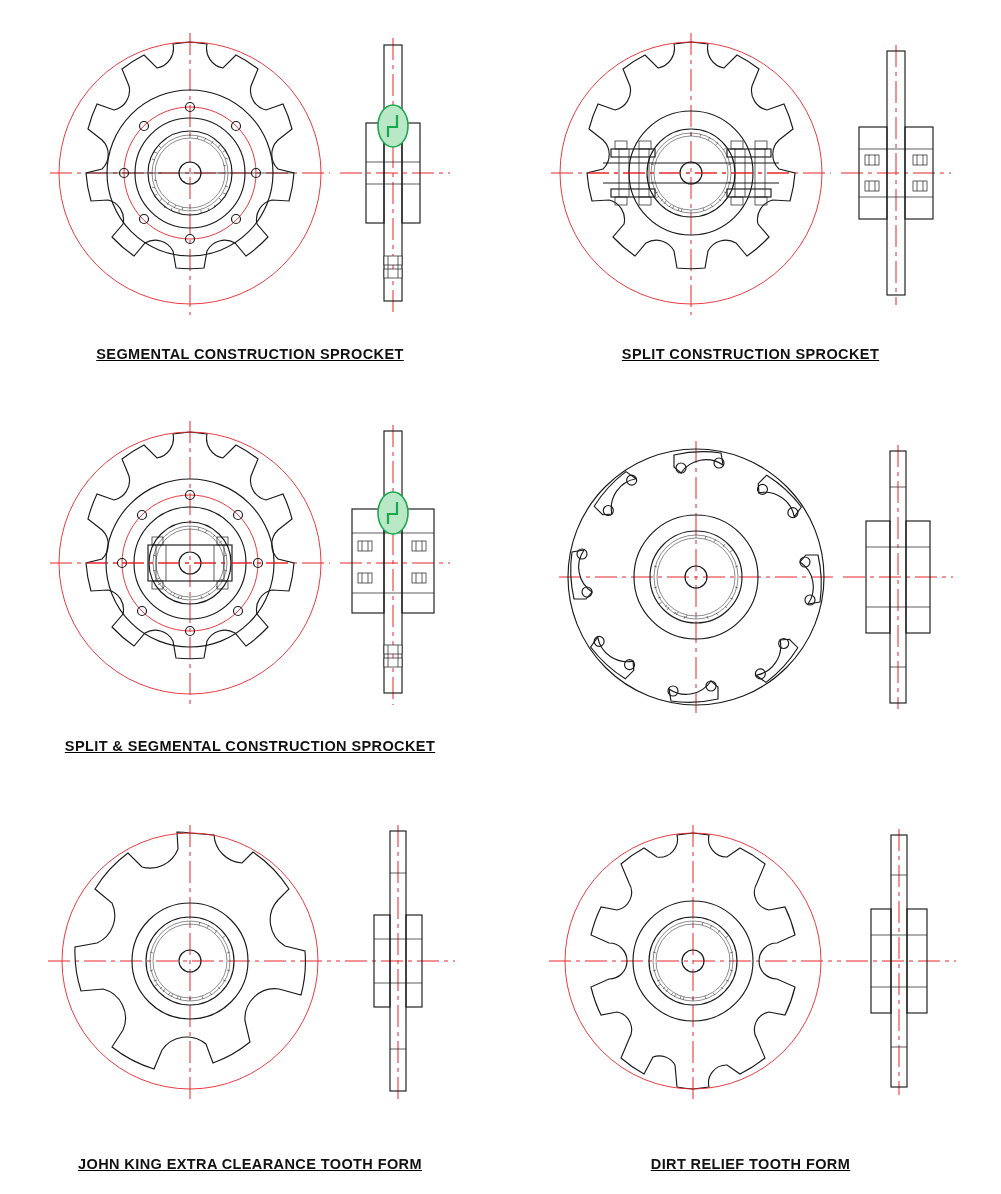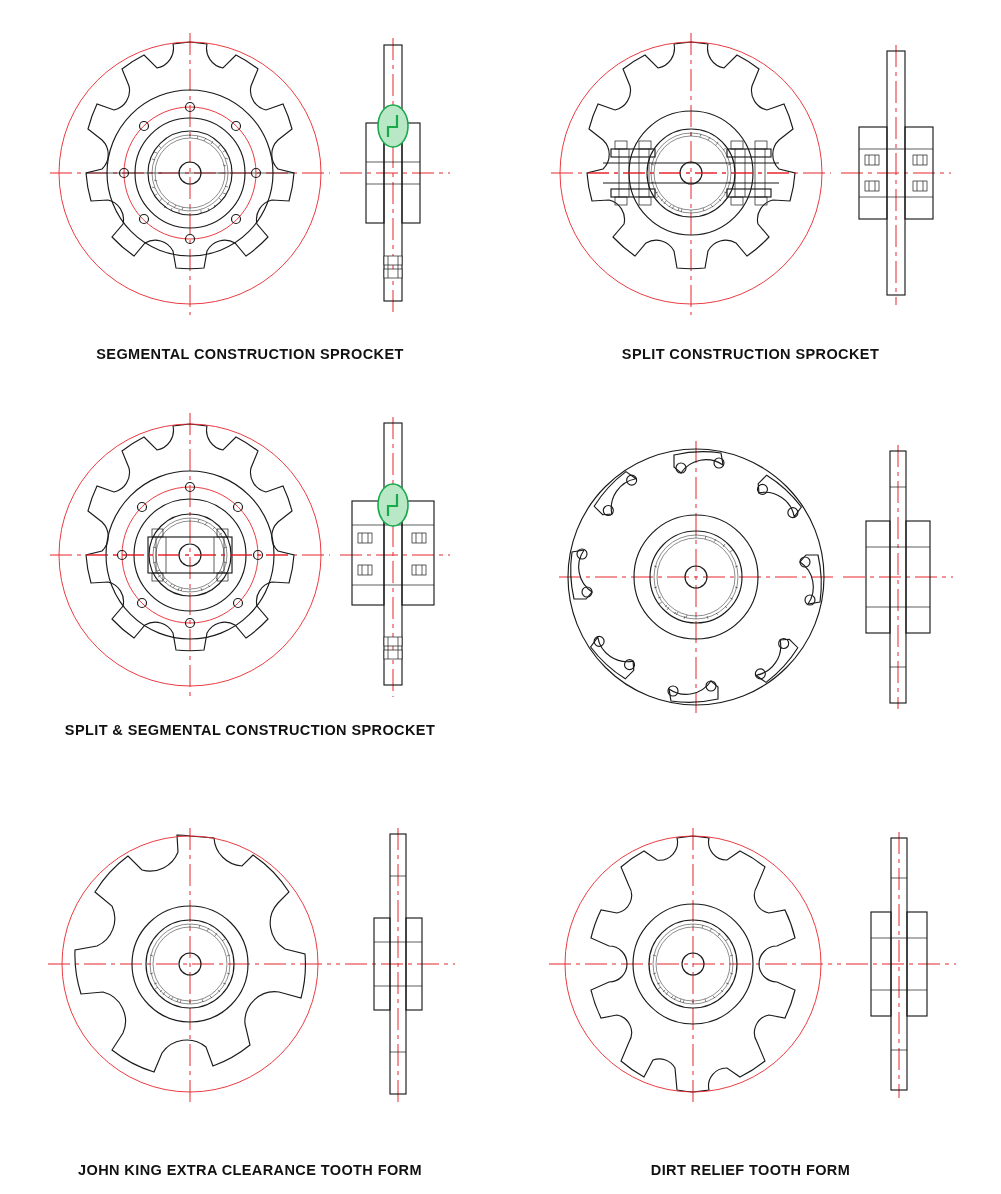--- a/index.html
+++ b/index.html
@@ -11,20 +11,21 @@
     width: 1001px;
     height: 1194px;
     font-family: "Liberation Sans", sans-serif;
     overflow: hidden;
   }
   .sheet {
     position: relative;
     width: 1001px;
     height: 1194px;
     background: #ffffff;
+    text-decoration: underline;
   }
   .grid {
     display: grid;
     grid-template-columns: 500px 501px;
     grid-template-rows: 388px 378px 428px;
     width: 1001px;
     height: 1194px;
   }
   .cell {
     position: relative;
@@ -45,22 +46,22 @@
     font-family: "Liberation Sans", sans-serif;
     font-weight: bold;
     font-size: 14.5px;
     letter-spacing: 0.4px;
     color: #111111;
     text-align: center;
     text-transform: uppercase;
     white-space: nowrap;
   }
   .cap-r1 { margin-bottom: 26px; }
-  .cap-r2 { margin-bottom: 28px; }
-  .cap-r3 { margin-bottom: 16px; }
+  .cap-r2 { margin-bottom: 12px; }
+  .cap-r3 { margin-bottom: 22px; }
   svg { display: block; }
   .cl { stroke: #e8262d; stroke-width: 1; fill: none; }
   .clthin { stroke: #e8262d; stroke-width: 0.9; fill: none; }
   .ln { stroke: #1a1a1a; stroke-width: 1.15; fill: none; }
   .lnthin { stroke: #1a1a1a; stroke-width: 0.7; fill: none; }
   .lnhair { stroke: #1a1a1a; stroke-width: 0.5; fill: none; }
   .grn { fill: none; stroke: #18a94b; stroke-width: 2.2; }
   .grnfill { fill: #b9e8c7; stroke: #18a94b; stroke-width: 1.6; }
 </style>
 </head>

